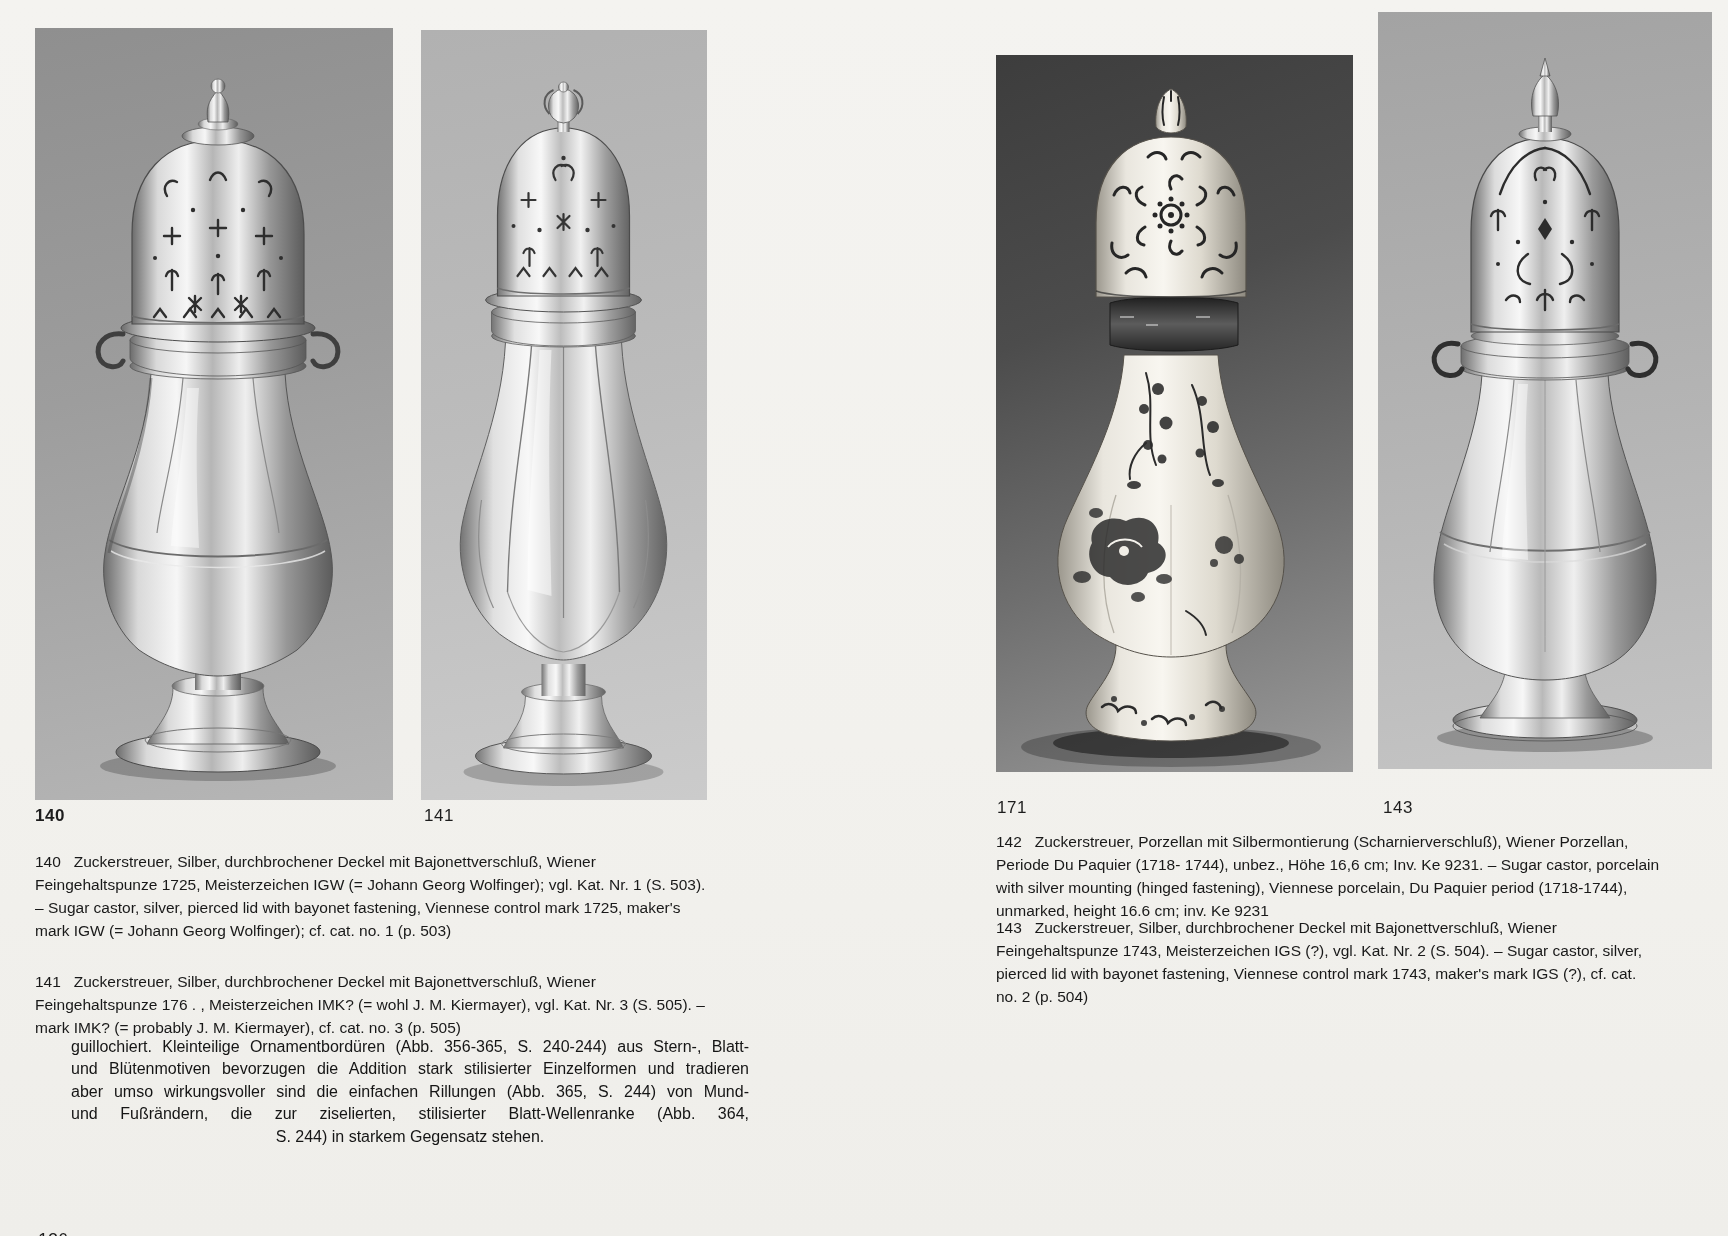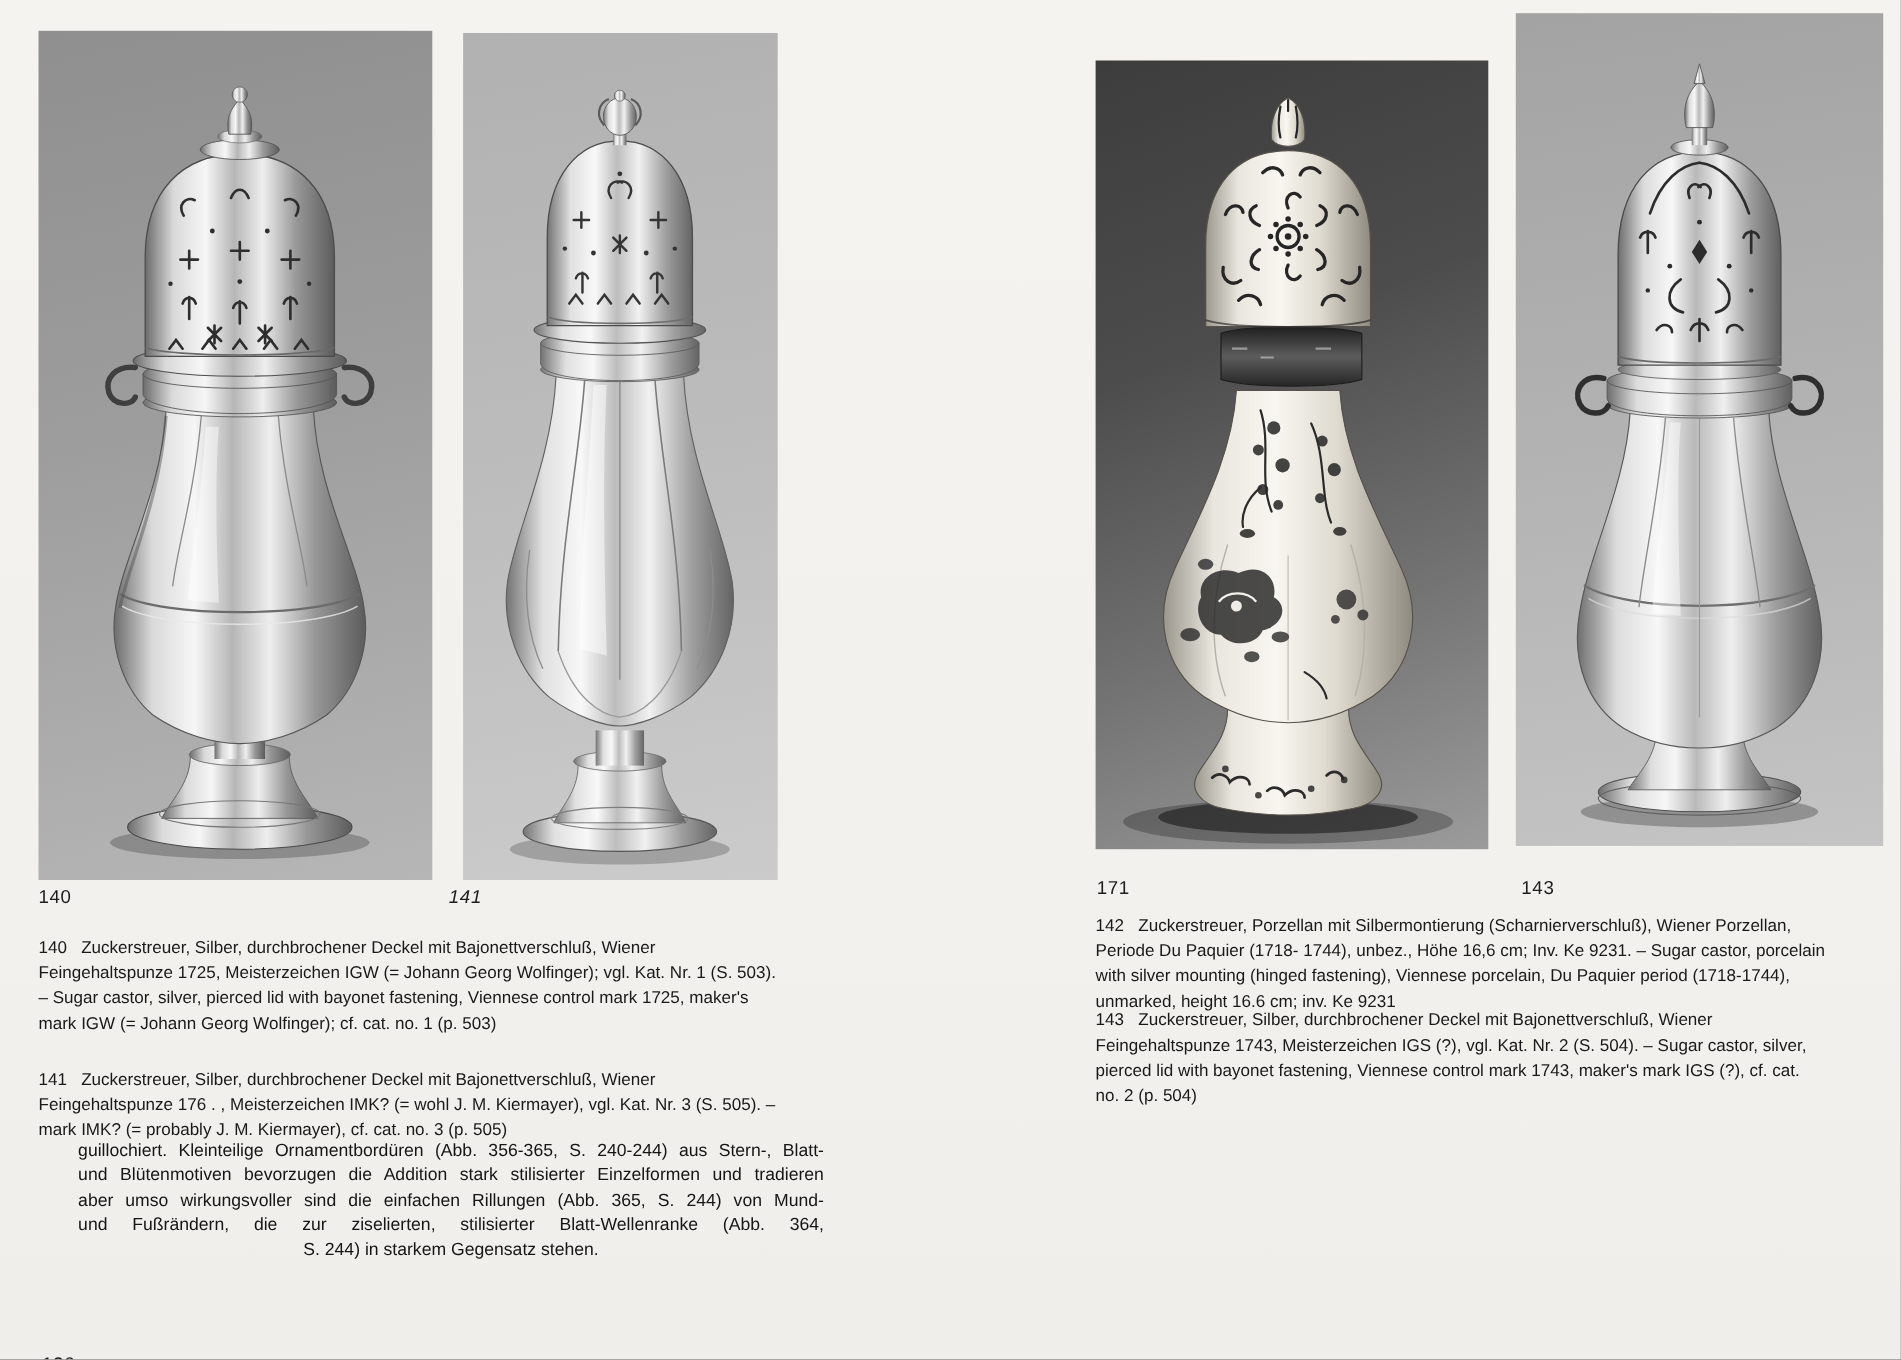--- a/index.html
+++ b/index.html
@@ -13,22 +13,22 @@
   .photo svg{position:absolute;inset:0;width:100%;height:100%;display:block;}
   #photo140{left:35px;top:28px;width:358px;height:772px;
     background:linear-gradient(168deg,#8f8f8f 0%,#9d9d9d 45%,#b6b6b6 100%);}
   #photo141{left:421px;top:30px;width:286px;height:770px;
     background:linear-gradient(170deg,#b1b1b1 0%,#bcbcbc 50%,#cbcbcb 100%);}
   #photo142{left:996px;top:55px;width:357px;height:717px;
     background:linear-gradient(160deg,#3d3d3d 0%,#4c4c4c 35%,#6e6e6e 65%,#9b9b9b 100%);}
   #photo143{left:1378px;top:12px;width:334px;height:757px;
     background:linear-gradient(172deg,#a3a3a3 0%,#b4b4b4 55%,#c4c4c4 100%);}
   .figlabel{position:absolute;font-size:17px;letter-spacing:.6px;color:#1d1d1d;}
-  #label140{left:35px;top:806px;}
-  #label141{left:408px;top:806px;font-style:italic;}
+  #label140{left:35px;top:806px;font-weight:bold;}
+  #label141{left:424px;top:806px;}
   #label142{left:997px;top:798px;}
   #label143{left:1383px;top:798px;}
   .caption{position:absolute;font-size:15.5px;line-height:23px;color:#191919;}
   .cap-line{white-space:pre;}
   #caption140{left:35px;top:850px;width:700px;}
   #caption141{left:35px;top:938px;width:700px;margin-top:32px;}
   #caption142{left:996px;top:830px;width:736px;}
   #caption143{left:996px;top:916px;width:736px;}
   .bodytext{position:absolute;left:35px;top:1036px;width:714px;
     font-size:16px;line-height:22.4px;color:#151515;}

